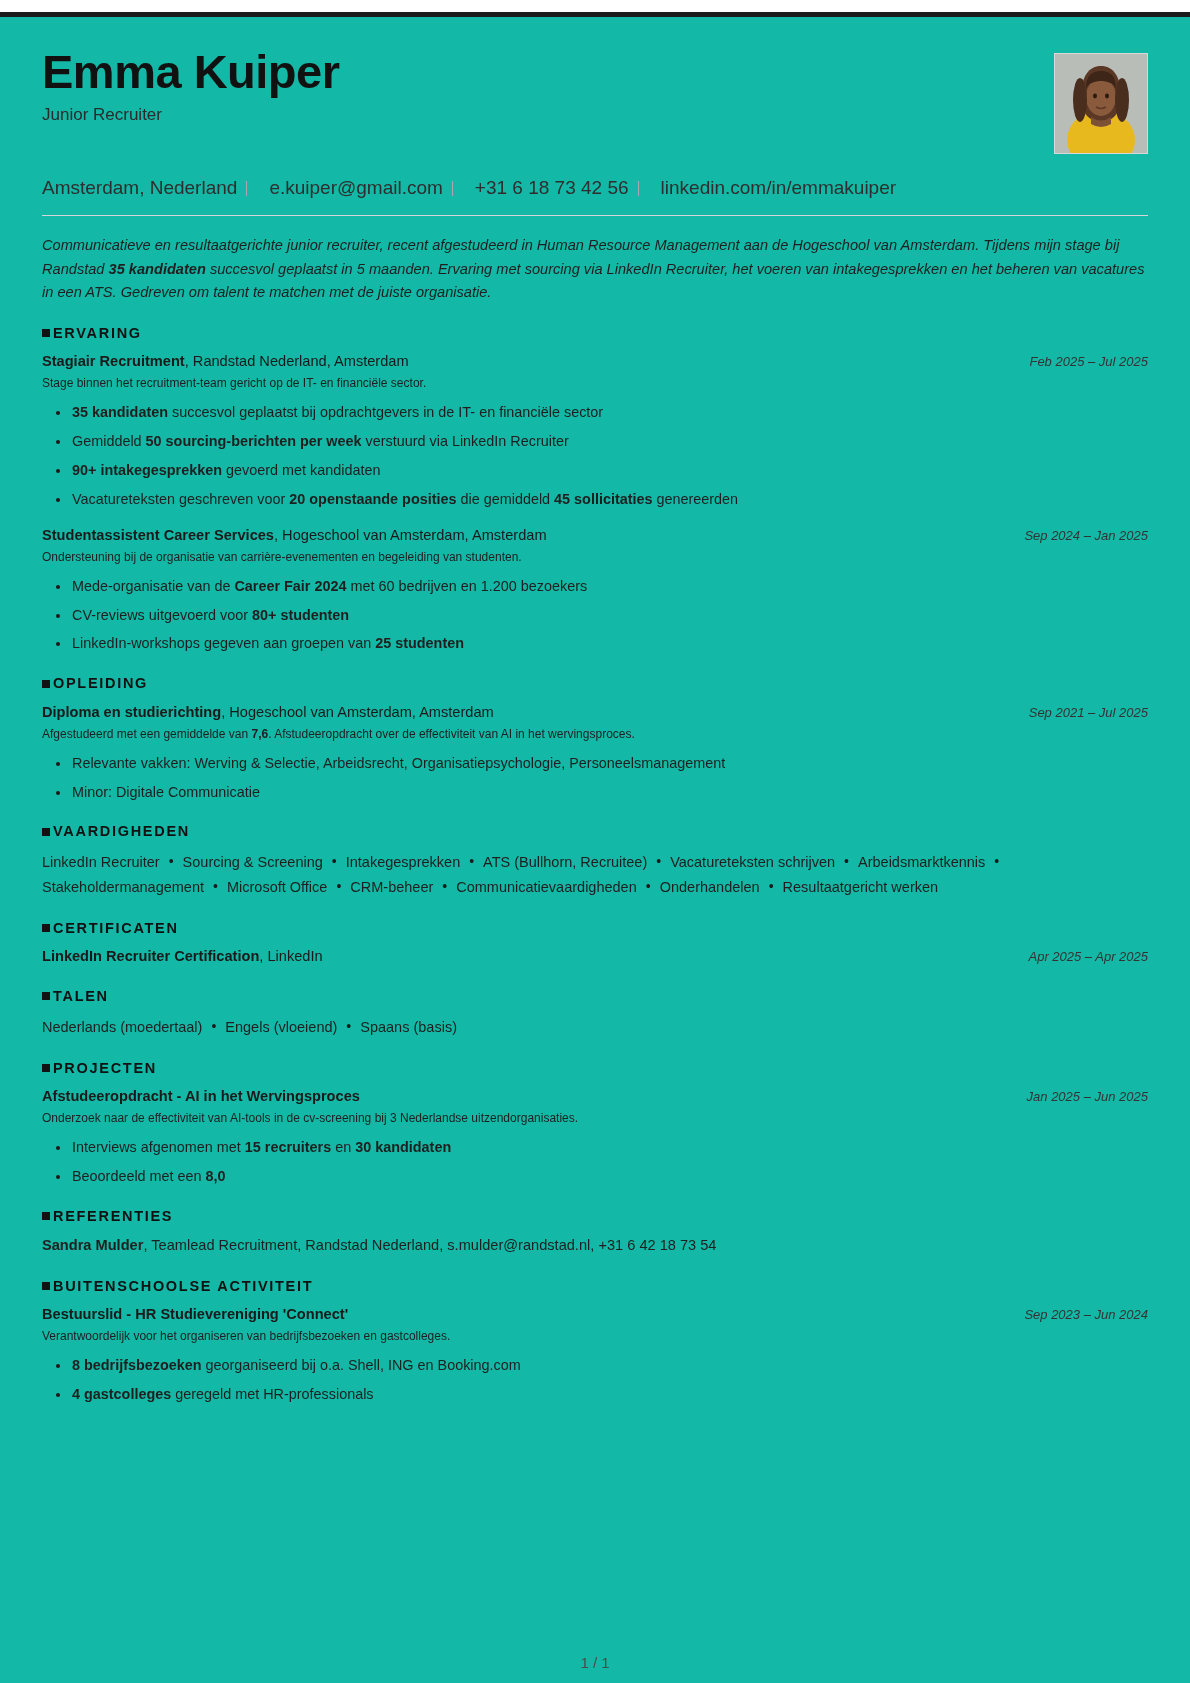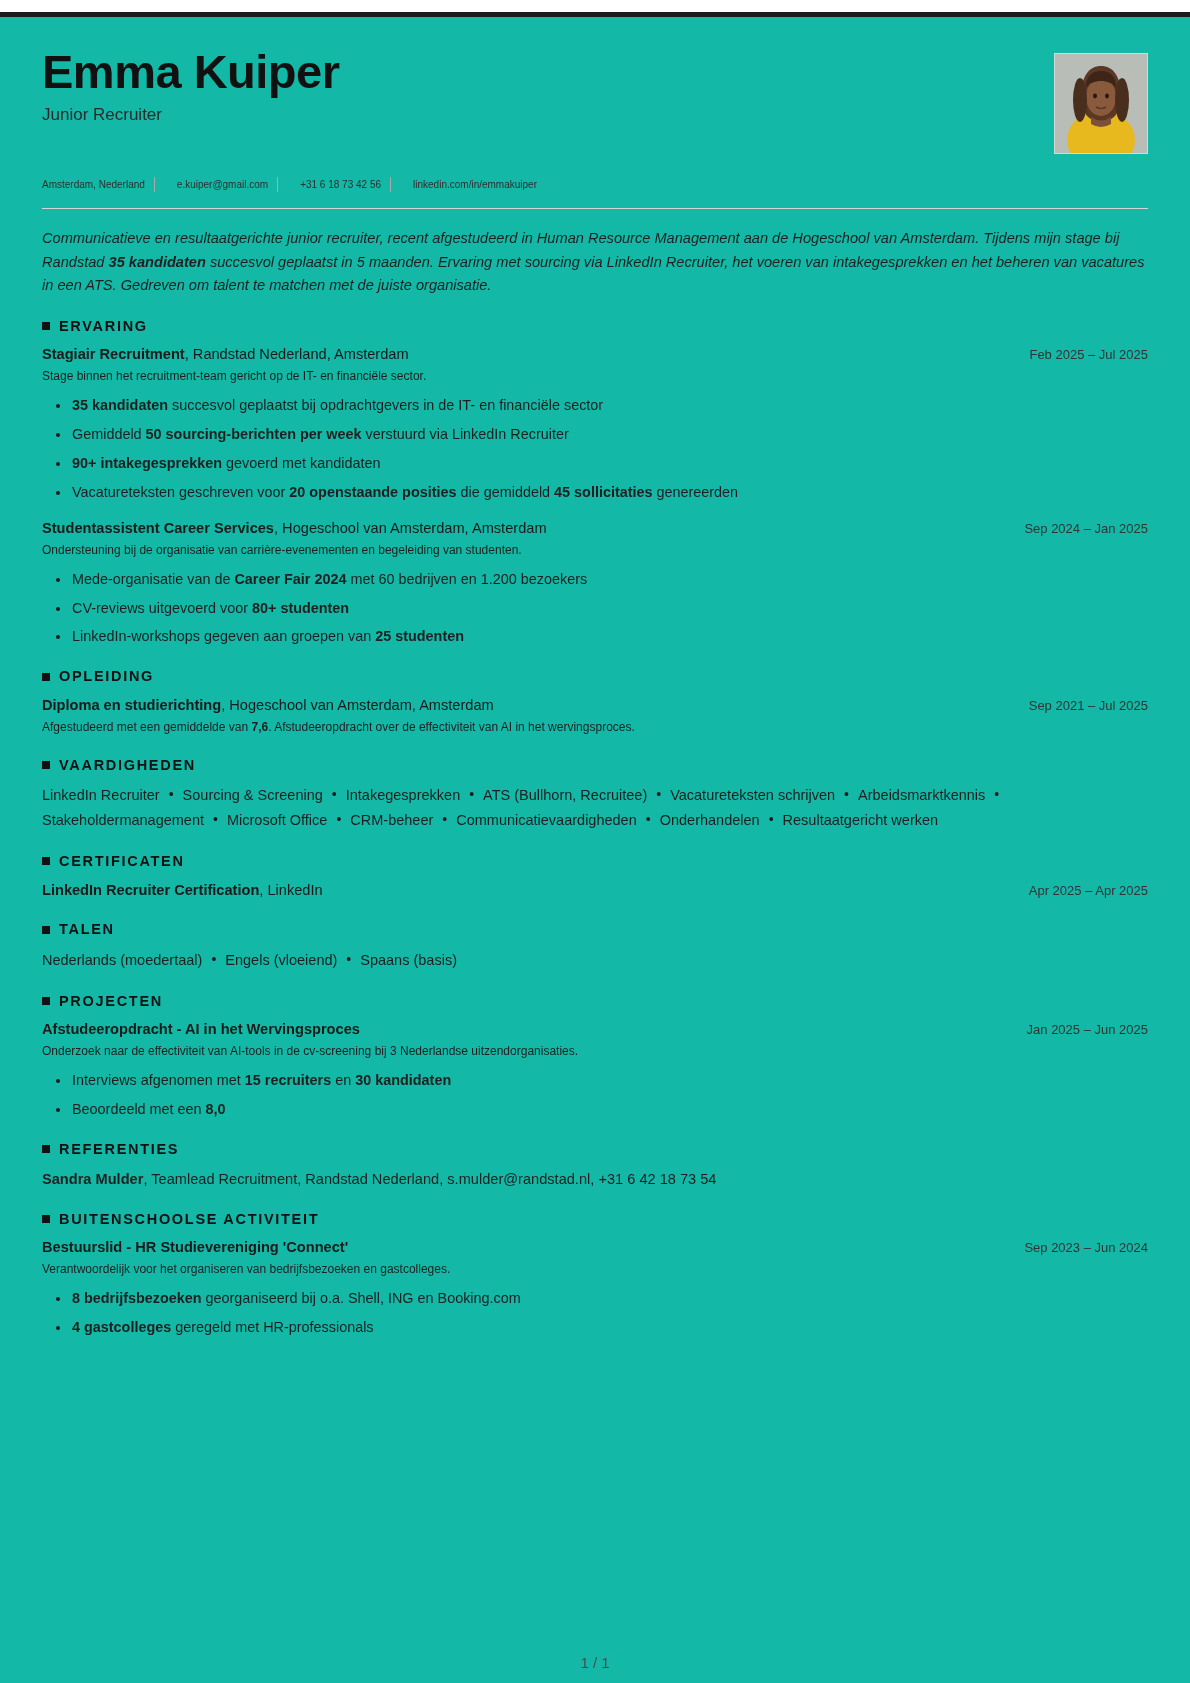--- a/index.html
+++ b/index.html
@@ -75,21 +75,21 @@
     background: #cfd3d6;
     position: relative;
   }
   .photo svg { display: block; width: 100%; height: 100%; }
 
   
   .contact-row {
     margin-top: 23px;
     display: flex;
     align-items: center;
-    font-size: 10px;
+    font-size: 19px;
     color: #2e2e2e;
     white-space: nowrap;
   }
   .contact-item { padding-right: 0; }
   .contact-sep {
     display: inline-block;
     width: 1px;
     height: 15px;
     background: #a9a9a9;
     margin: 0 22px 0 9px;
@@ -109,21 +109,21 @@
     text-align: left;
     font-style: italic;
   }
   .summary b { font-weight: 700; }
 
   
   .section { margin-top: 21px; }
   .section-head {
     display: flex;
     align-items: center;
-    gap: 9px;
+    gap: 3px;
     margin-bottom: 11px;
   }
   .sq {
     width: 8px; height: 8px;
     background: #121212;
     display: inline-block;
     flex: 0 0 auto;
     position: relative;
     top: 0px;
   }
@@ -147,20 +147,21 @@
   }
   .entry-title {
     font-size: 14.6px;
     line-height: 1.5;
     color: #1a1a1a;
     flex: 1 1 auto;
   }
   .entry-title b { font-weight: 700; }
   .entry-date {
     font-size: 13px;
+    font-style: italic;
     color: #333333;
     white-space: nowrap;
     flex: 0 0 auto;
     text-align: left;
   }
   .entry-sub {
     font-size: 12px;
     line-height: 1.58;
     color: #1f1f1f;
     margin-top: 1px;
@@ -306,20 +307,24 @@
           <div class="section-head">
             <span class="sq"></span>
             <span class="section-title">OPLEIDING</span>
           </div>
           <div class="entry">
             <div class="entry-head">
               <div class="entry-title"><b>Diploma en studierichting</b><span>, Hogeschool van Amsterdam, Amsterdam</span></div>
               <div class="entry-date">Sep 2021 – Jul 2025</div>
             </div>
             <div class="entry-sub"><span>Afgestudeerd met een gemiddelde van </span><b>7,6</b><span>. Afstudeeropdracht over de effectiviteit van AI in het wervingsproces.</span></div>
+            <ul class="bullets">
+              <li><span>Relevante vakken: Werving &amp; Selectie, Arbeidsrecht, Organisatiepsychologie, Personeelsmanagement</span></li>
+              <li><span>Minor: Digitale Communicatie</span></li>
+            </ul>
           </div>
         </div>
         <div class="section">
           <div class="section-head">
             <span class="sq"></span>
             <span class="section-title">VAARDIGHEDEN</span>
           </div>
           <div class="inline-list"><span>LinkedIn Recruiter</span><span class="dot">•</span><span>Sourcing &amp; Screening</span><span class="dot">•</span><span>Intakegesprekken</span><span class="dot">•</span><span>ATS (Bullhorn, Recruitee)</span><span class="dot">•</span><span>Vacatureteksten schrijven</span><span class="dot">•</span><span>Arbeidsmarktkennis</span><span class="dot">•</span><span>Stakeholdermanagement</span><span class="dot">•</span><span>Microsoft Office</span><span class="dot">•</span><span>CRM-beheer</span><span class="dot">•</span><span>Communicatievaardigheden</span><span class="dot">•</span><span>Onderhandelen</span><span class="dot">•</span><span>Resultaatgericht werken</span></div>
         </div>
         <div class="section">

